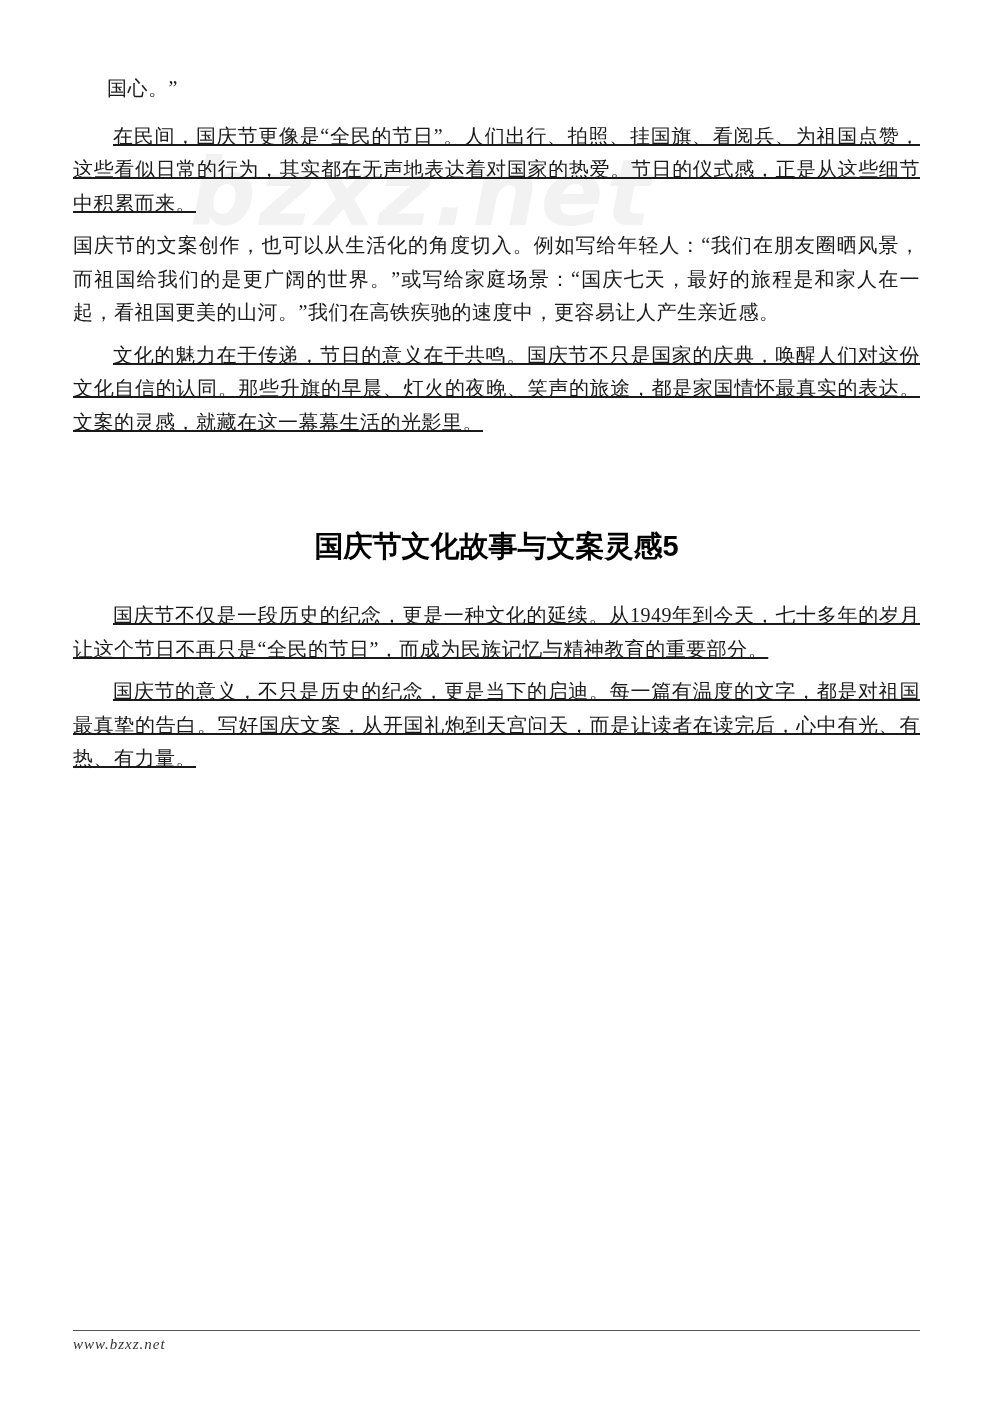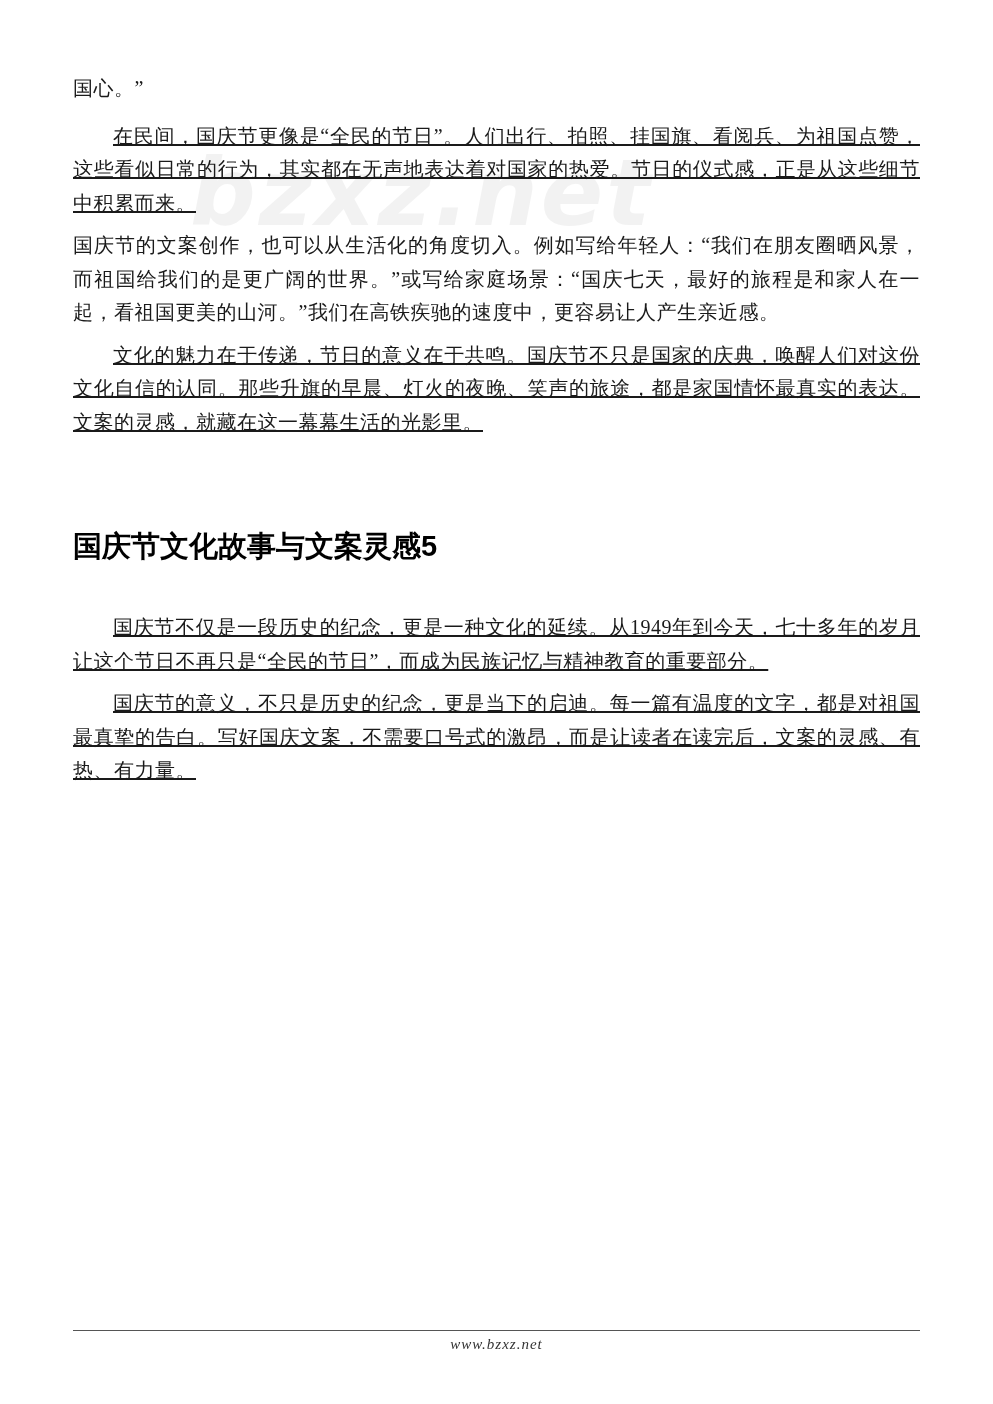--- a/index.html
+++ b/index.html
@@ -43,43 +43,44 @@
     margin: 0 0 9px 0;
     text-align: justify;
     letter-spacing: 0.5px;
   }
   p.indent {
     text-indent: 2em;
     text-decoration: underline;
   }
   p.fragment {
     margin-bottom: 14px;
+    margin-left: 34px;
   }
   h1.doc-heading {
     font-family: "Liberation Sans", "DejaVu Sans", sans-serif;
     font-size: 29px;
     font-weight: bold;
-    text-align: left;
-    margin: 88px 0 44px 0;
+    text-align: center;
+    margin: 88px 0 32px 0;
     color: #000;
   }
   .footer {
     position: absolute;
     top: 1330px;
     left: 73px;
     right: 73px;
   }
   .footer-rule {
     border: none;
     border-top: 1px solid #555;
     margin: 0 0 5px 0;
   }
   .footer-url {
     display: block;
-    text-align: center;
+    text-align: left;
     font-size: 15px;
     font-style: italic;
     color: #333;
     font-family: "Liberation Serif", "DejaVu Serif", serif;
     letter-spacing: 1px;
   }
 </style>
 </head>
 <body>
 
@@ -97,21 +98,21 @@
 
     <p class="para indent">文化的魅力在于传递，节日的意义在于共鸣。国庆节不只是国家的庆典，唤醒人们对这份文化自信的认同。那些升旗的早晨、灯火的夜晚、笑声的旅途，都是家国情怀最真实的表达。文案的灵感，就藏在这一幕幕生活的光影里。</p>
 
     <h1 class="doc-heading">国庆节文化故事与文案灵感5</h1>
 
     <p class="para indent">国庆节不仅是一段历史的纪念，更是一种文化的延续。从1949年到今天，七十多年的岁月让这个节日不再只是“全民的节日”，而成为民族记忆与精神教育的重要部分。</p>
 
 
 
 
-    <p class="para indent">国庆节的意义，不只是历史的纪念，更是当下的启迪。每一篇有温度的文字，都是对祖国最真挚的告白。写好国庆文案，不需要口号式的激昂，而是让读者在读完后，文案的灵感、有热、有力量。</p>
+    <p class="para indent">国庆节的意义，不只是历史的纪念，更是当下的启迪。每一篇有温度的文字，都是对祖国最真挚的告白。写好国庆文案，从开国礼炮到天宫问天，而是让读者在读完后，心中有光、有热、有力量。</p>
 
   </div>
 
   <div class="footer">
     <hr class="footer-rule">
     <span class="footer-url">www.bzxz.net</span>
   </div>
 
 </div>
 

